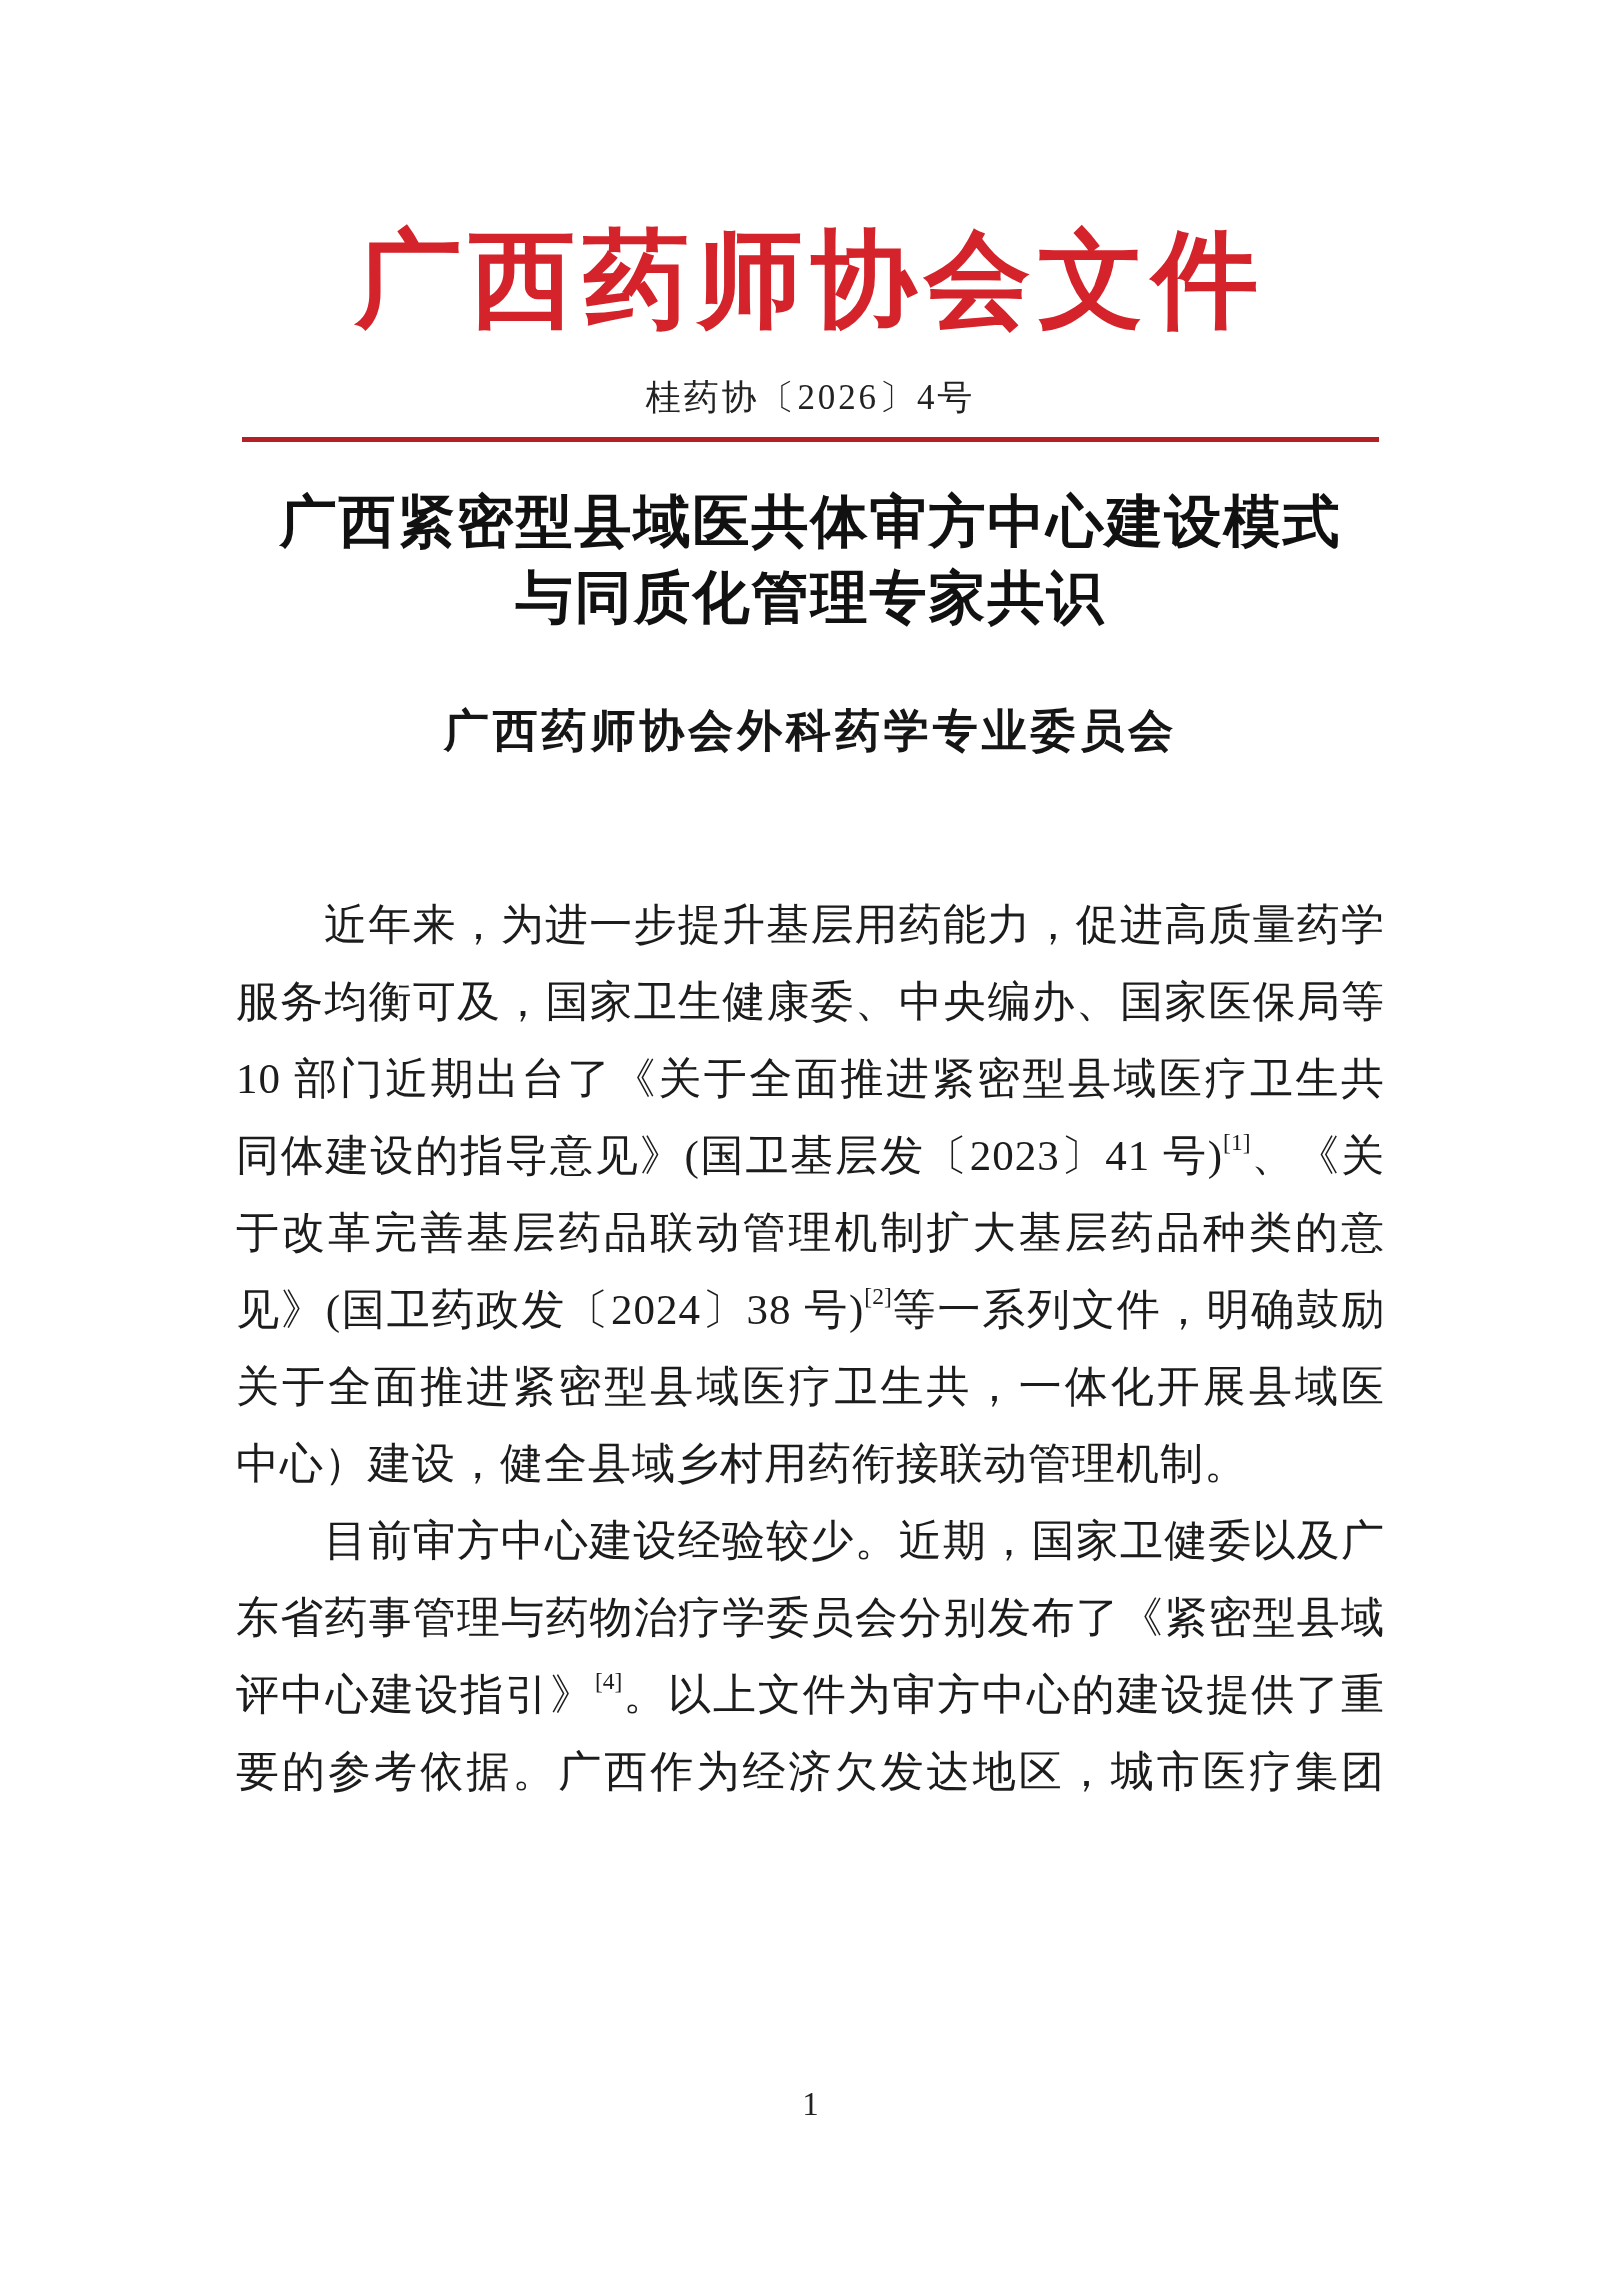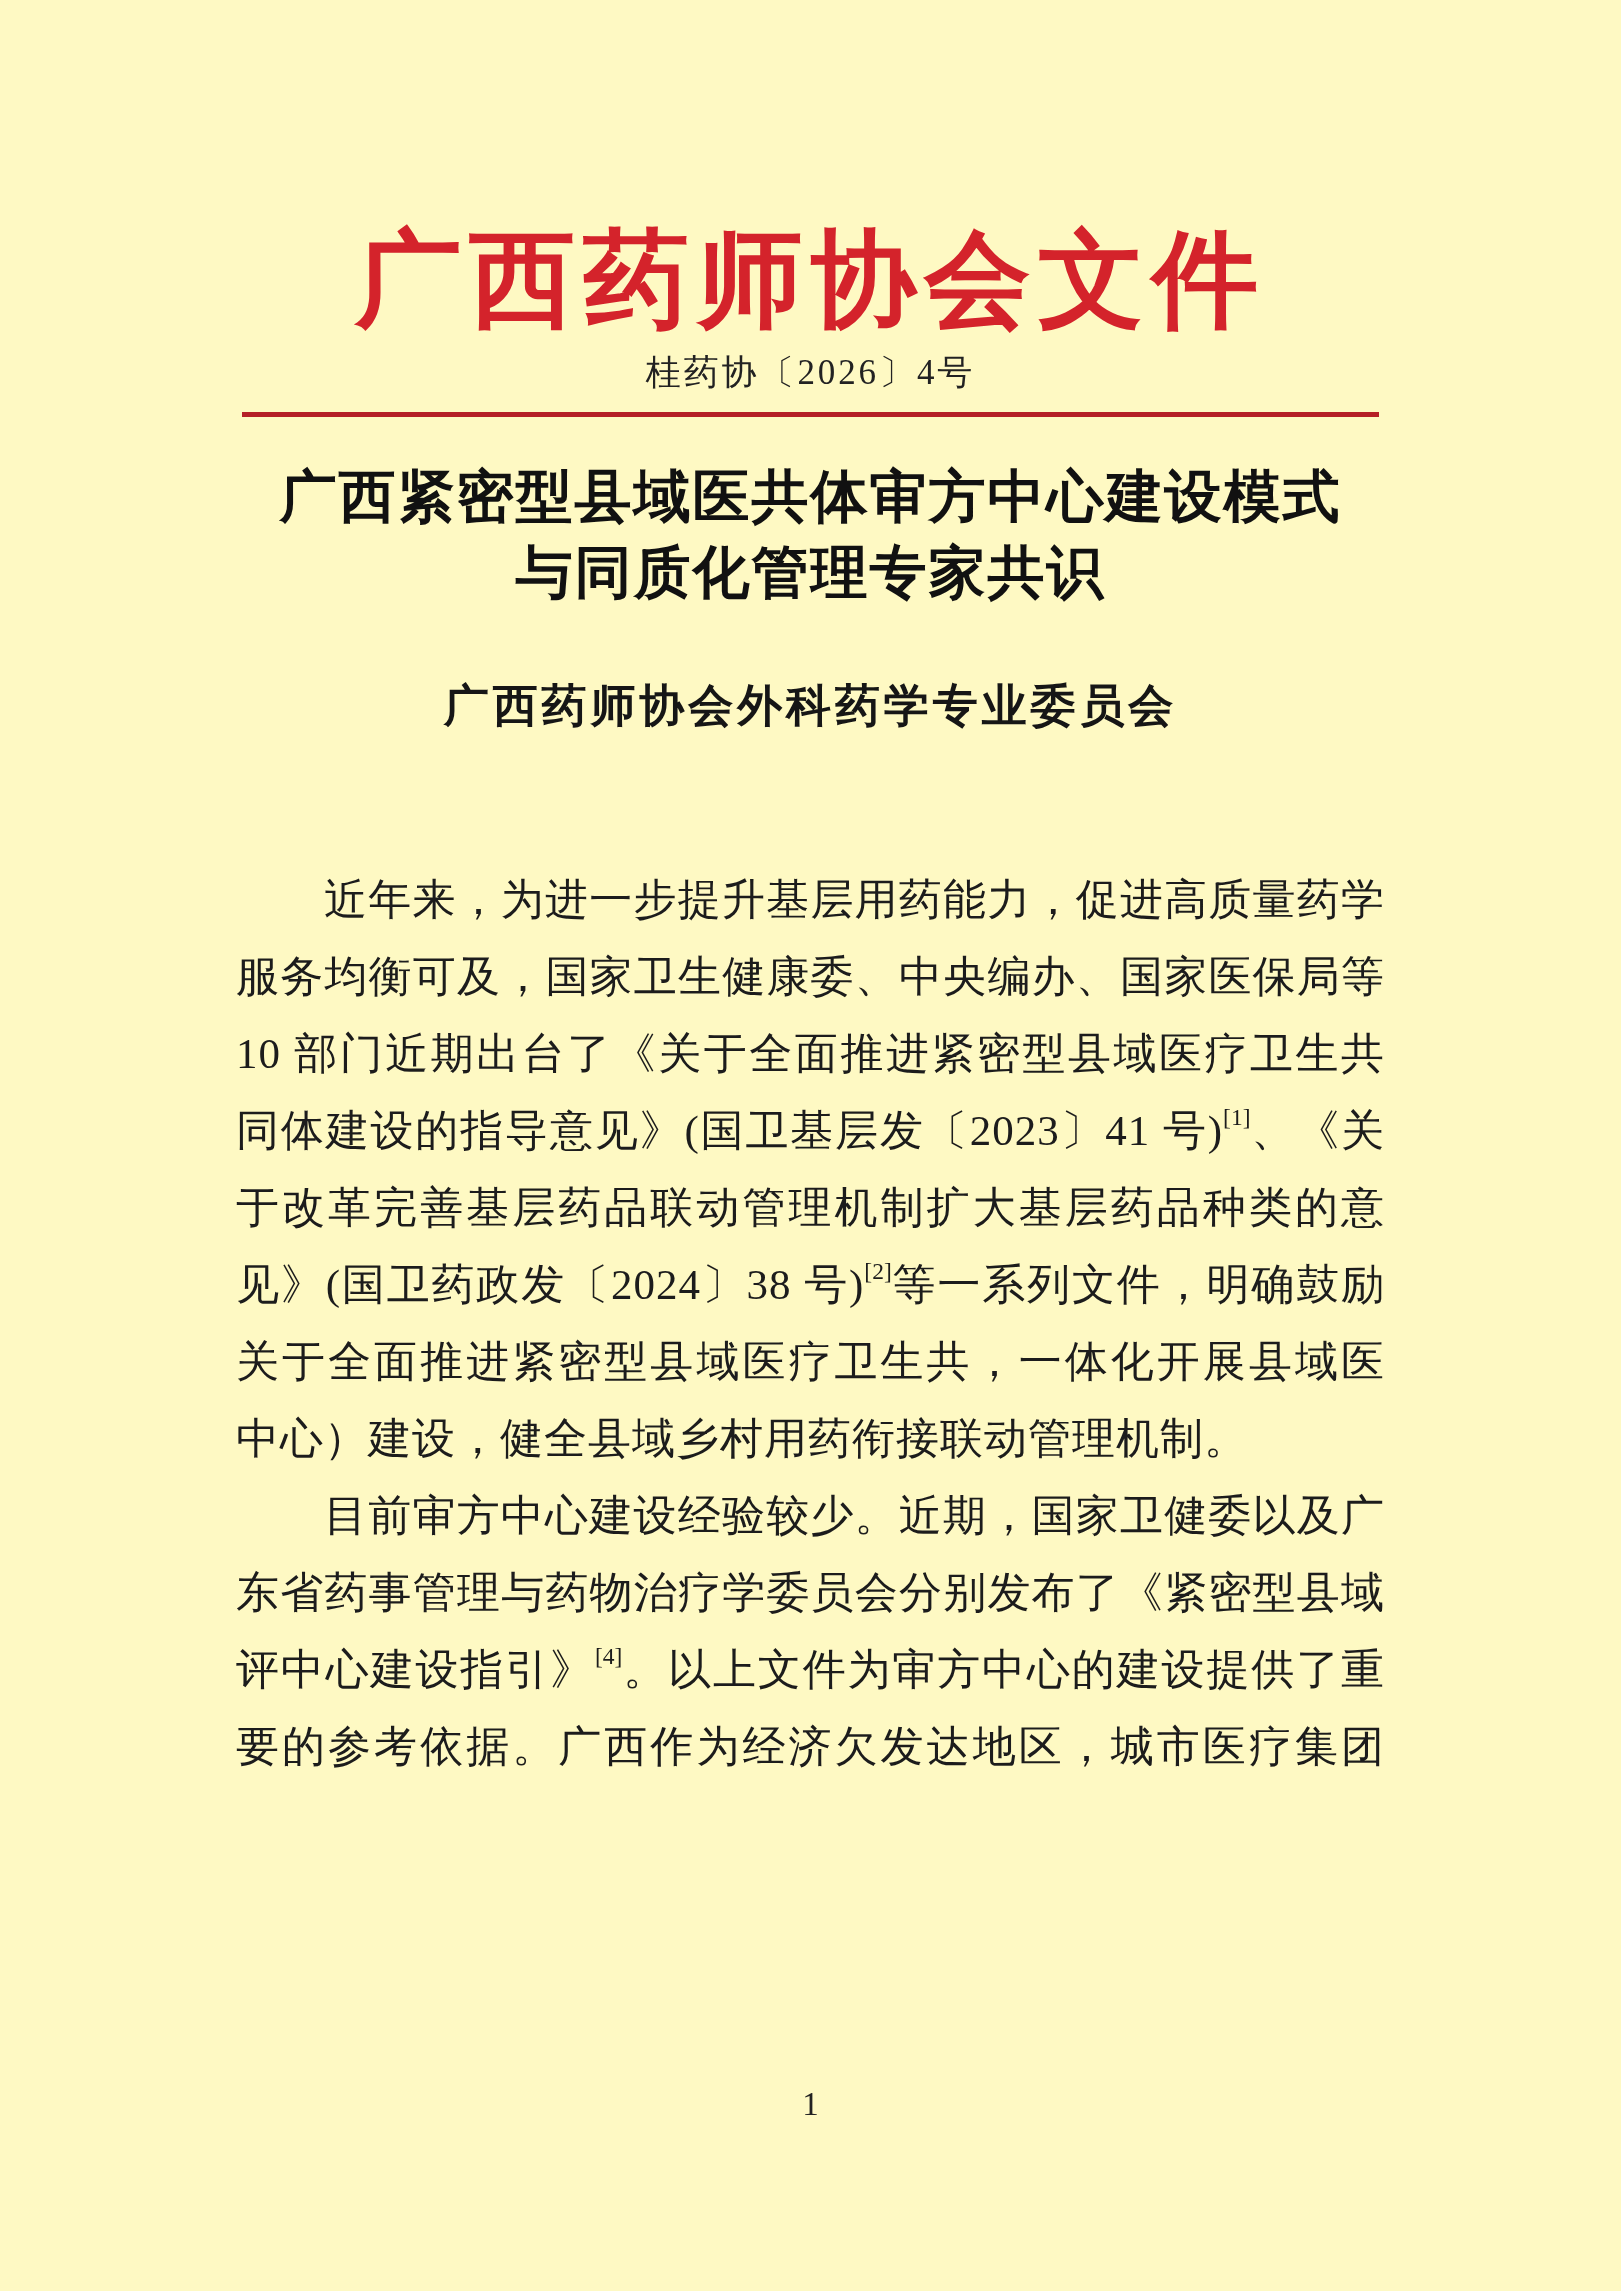--- a/index.html
+++ b/index.html
@@ -2,35 +2,35 @@
 <html><head>
 <meta charset="utf-8">
 <style>
   * { margin: 0; padding: 0; box-sizing: border-box; }
   html, body { background: #e8e8e8; }
   .page {
     position: relative;
     width: 1621px;
     height: 2292px;
     margin: 0 auto;
-    background: #fef9c3;
+    background: #ffffff;
     color: #1f1f1f;
     font-family: "Liberation Serif", "DejaVu Serif", serif;
     overflow: hidden;
   }
   .header { padding-top: 218px; text-align: center; }
   .org-title {
     font-size: 106px;
     font-weight: bold;
     letter-spacing: 7.8px;
     line-height: 1.18;
     white-space: nowrap;
   }
   .doc-number {
-    margin-top: 6px;
+    margin-top: 31px;
     font-size: 35px;
     letter-spacing: 2.9px;
     color: #222;
   }
   .header-divider {
     width: 1137px;
     height: 4.9px;
     margin: 15.7px auto 0;
   }
   .doc-title {

